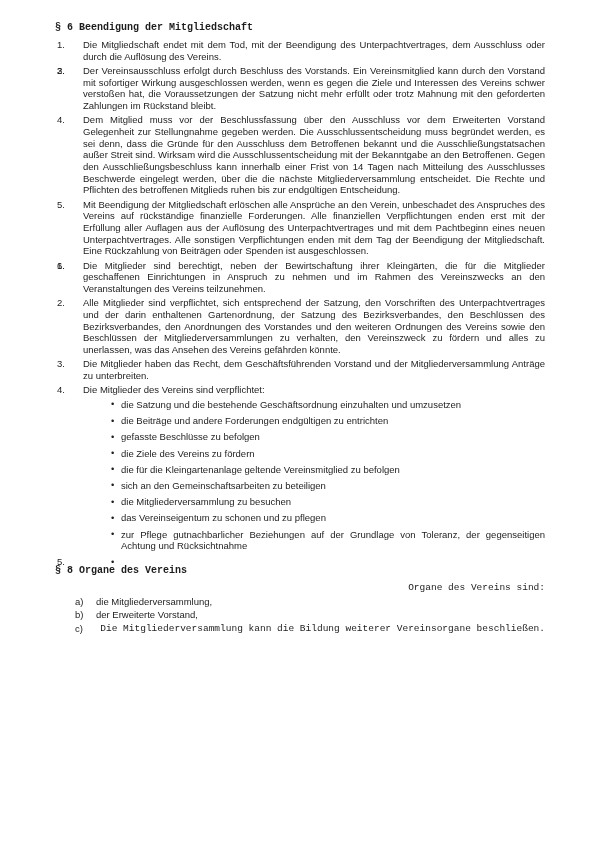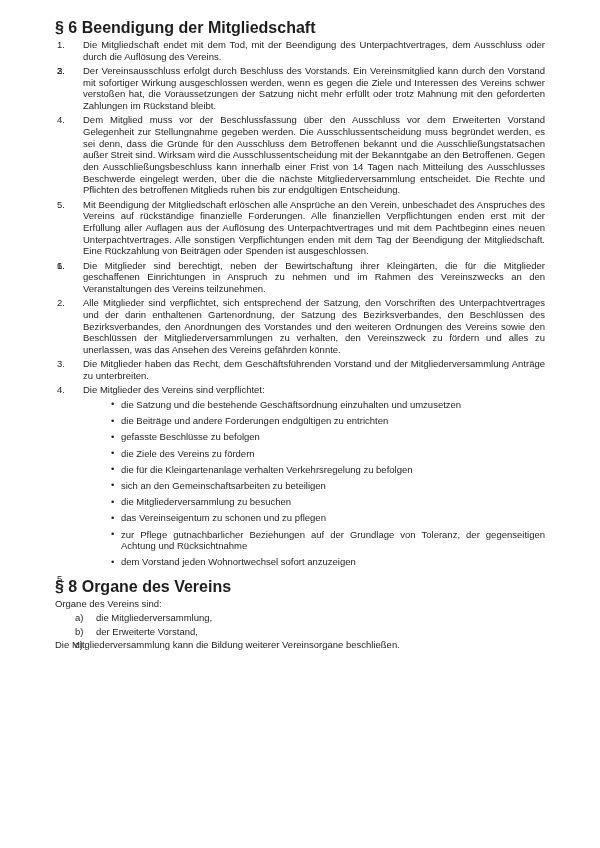--- a/index.html
+++ b/index.html
@@ -15,24 +15,25 @@
     padding: 22px 55px 0 55px;
     overflow: hidden;
     background: #ffffff;
     color: #1d1d1d;
     font-family: "Liberation Sans", sans-serif;
     font-size: 9.5px;
     line-height: 11.7px;
   }
   .section { margin: 0; }
   .heading {
-    font-size: 16px;
+    font-size: 10px;
     font-weight: bold;
     margin: 13px 0 5px 0;
     line-height: 12px;
+    font-family: Liberation Mono, monospace;
   }
   .section:first-child .heading { margin-top: 0; }
   .item {
     position: relative;
     padding-left: 28px;
     margin: 0 0 2.5px 0;
     text-align: justify;
     hyphens: auto;
     -webkit-hyphens: auto;
   }
@@ -62,21 +63,22 @@
     hyphens: auto;
     -webkit-hyphens: auto;
   }
   .bullet-item > .dot {
     position: absolute;
     left: 28px;
     top: -0.5px;
   }
   .plain {
     margin: 0 0 2px 0;
-    text-align: left;
+    text-align: right;
+    font-family: Liberation Mono, monospace;
   }
 </style>
 </head>
 <body>
 
 <div class="page">
   <div id="content">
       <div class="section">
         <div class="heading">§ 6 Beendigung der Mitgliedschaft</div>
         <div class="item"><span class="marker">1.</span><span class="text">Die Mitgliedschaft endet mit dem Tod, mit der Beendigung des Unterpachtvertrages, dem Ausschluss oder durch die Auflösung des Vereins.</span></div>
@@ -88,26 +90,26 @@
       </div>
       <div class="section">
         <div class="item"><span class="marker">1.</span><span class="text">Die Mitglieder sind berechtigt, neben der Bewirtschaftung ihrer Kleingärten, die für die Mitglieder geschaffenen Einrichtungen in Anspruch zu nehmen und im Rahmen des Vereinszwecks an den Veranstaltungen des Vereins teilzunehmen.</span></div>
         <div class="item"><span class="marker">2.</span><span class="text">Alle Mitglieder sind verpflichtet, sich entsprechend der Satzung, den Vorschriften des Unterpachtvertrages und der darin enthaltenen Gartenordnung, der Satzung des Bezirksverbandes, den Beschlüssen des Bezirksverbandes, den Anordnungen des Vorstandes und den weiteren Ordnungen des Vereins sowie den Beschlüssen der Mitgliederversammlungen zu verhalten, den Vereinszweck zu fördern und alles zu unerlassen, was das Ansehen des Vereins gefährden könnte.</span></div>
         <div class="item"><span class="marker">3.</span><span class="text">Die Mitglieder haben das Recht, dem Geschäftsführenden Vorstand und der Mitgliederversammlung Anträge zu unterbreiten.</span></div>
         <div class="item"><span class="marker">4.</span><span class="text">Die Mitglieder des Vereins sind verpflichtet:</span><div class="bullet-list">
             <div class="bullet-item"><span class="dot">•</span><span class="text">die Satzung und die bestehende Geschäftsordnung einzuhalten und umzusetzen</span></div>
             <div class="bullet-item"><span class="dot">•</span><span class="text">die Beiträge und andere Forderungen endgültigen zu entrichten</span></div>
             <div class="bullet-item"><span class="dot">•</span><span class="text">gefasste Beschlüsse zu befolgen</span></div>
             <div class="bullet-item"><span class="dot">•</span><span class="text">die Ziele des Vereins zu fördern</span></div>
-            <div class="bullet-item"><span class="dot">•</span><span class="text">die für die Kleingartenanlage verhalten Verkehrsregelung zu befolgen</span></div>
+            <div class="bullet-item"><span class="dot">•</span><span class="text">die für die Kleingartenanlage geltende Vereinsmitglied zu befolgen</span></div>
             <div class="bullet-item"><span class="dot">•</span><span class="text">sich an den Gemeinschaftsarbeiten zu beteiligen</span></div>
             <div class="bullet-item"><span class="dot">•</span><span class="text">die Mitgliederversammlung zu besuchen</span></div>
             <div class="bullet-item"><span class="dot">•</span><span class="text">das Vereinseigentum zu schonen und zu pflegen</span></div>
             <div class="bullet-item"><span class="dot">•</span><span class="text">zur Pflege gutnachbarlicher Beziehungen auf der Grundlage von Toleranz, der gegenseitigen Achtung und Rücksichtnahme</span></div>
-            <div class="bullet-item"><span class="dot">•</span><span class="text">dem Vorstand jeden Wohnortwechsel sofort anzuzeigen</span></div>
+            <div class="bullet-item"><span class="dot">•</span></div>
           </div></div>
         <div class="item"><span class="marker">5.</span></div>
       </div>
       <div class="section">
         <div class="heading">§ 8 Organe des Vereins</div>
         <div class="plain">Organe des Vereins sind:</div>
         <div class="alpha-item"><span class="marker">a)</span><span class="text">die Mitgliederversammlung,</span></div>
         <div class="alpha-item"><span class="marker">b)</span><span class="text">der Erweiterte Vorstand,</span></div>
         <div class="alpha-item"><span class="marker">c)</span></div>
         <div class="plain">Die Mitgliederversammlung kann die Bildung weiterer Vereinsorgane beschließen.</div>

